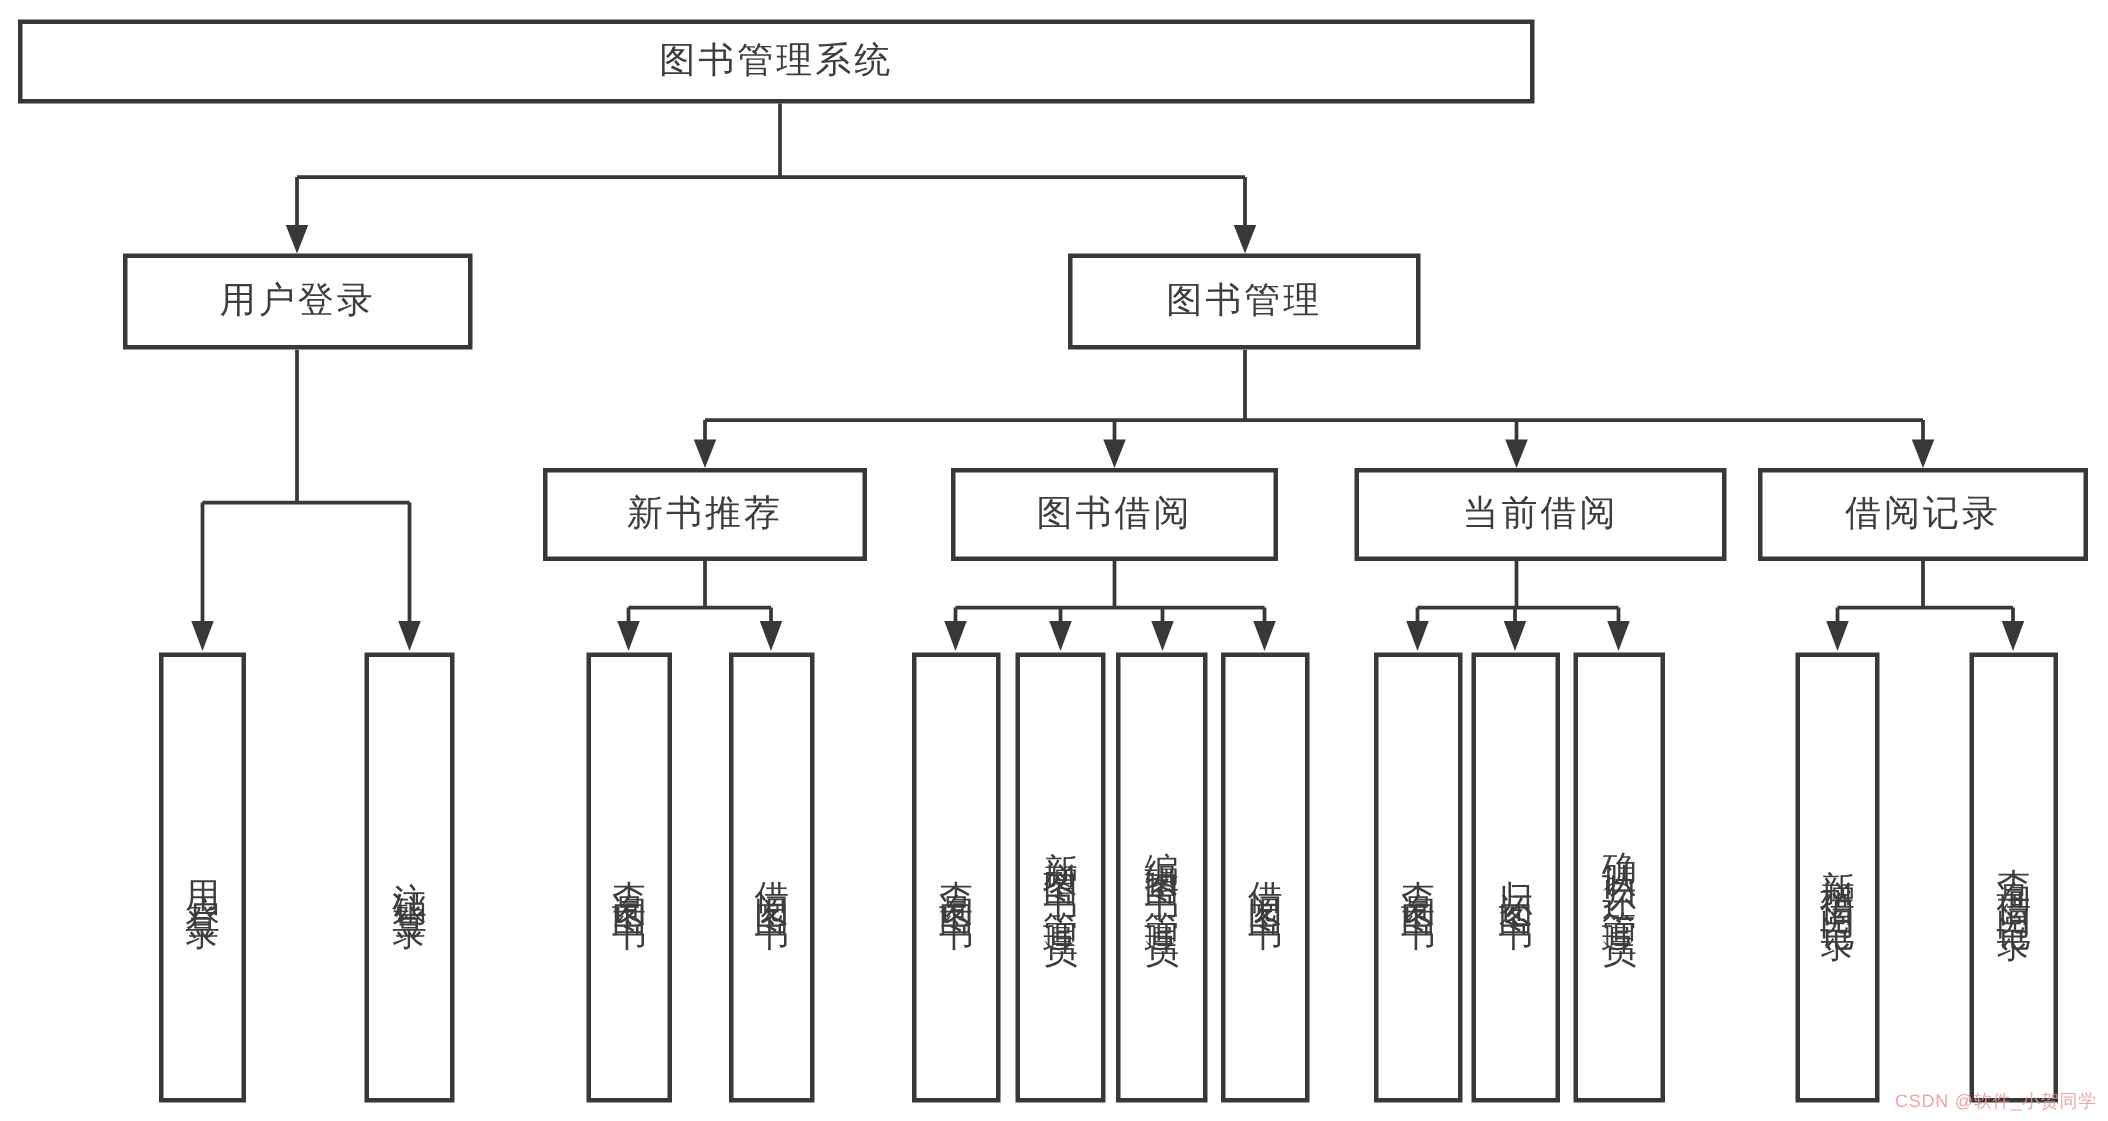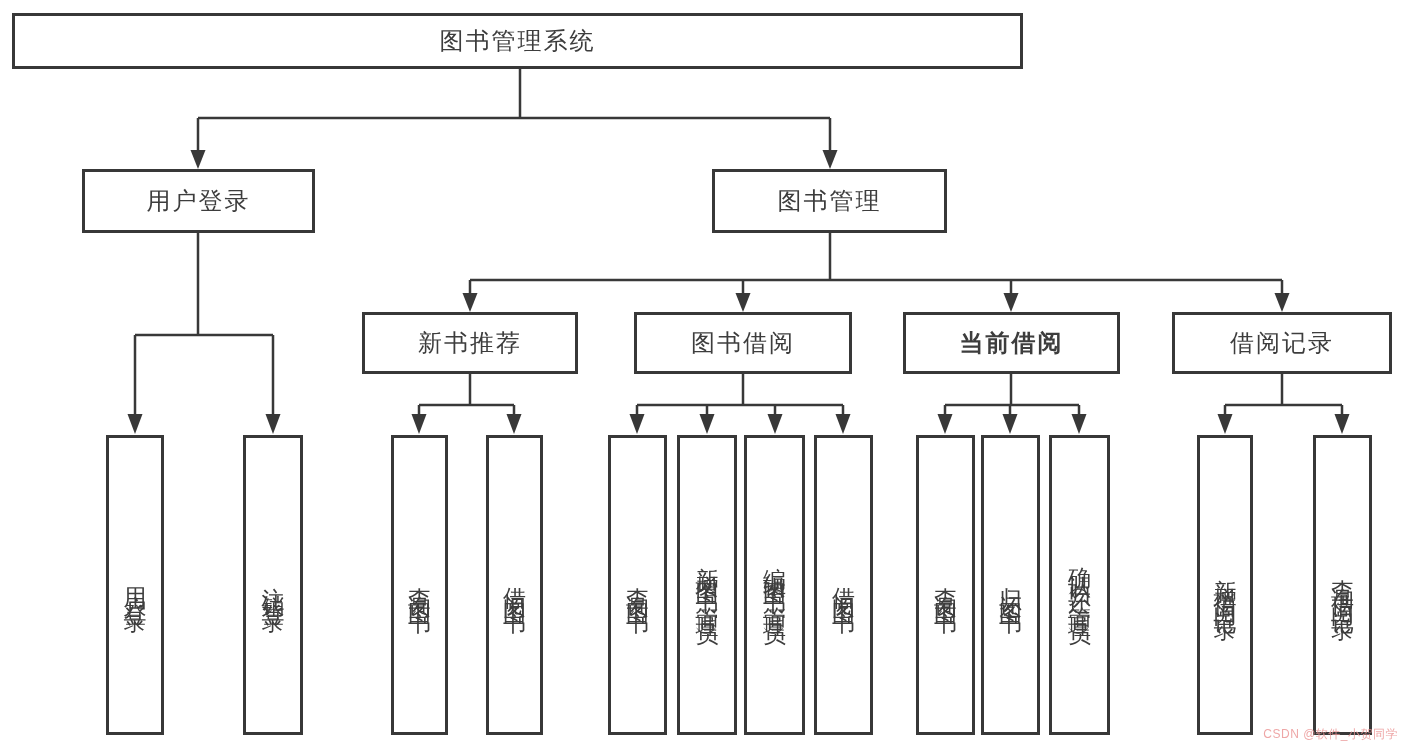--- a/index.html
+++ b/index.html
@@ -121,21 +121,21 @@
   <div class="node" style="left:712px; top:169px; width:235px; height:64px;text-align:center;">
     <span class="lbl">图书管理</span>
   </div>
 
   <div class="node" style="left:362px; top:312px; width:216px; height:62px;">
     <span class="lbl">新书推荐</span>
   </div>
   <div class="node" style="left:634px; top:312px; width:218px; height:62px;">
     <span class="lbl">图书借阅</span>
   </div>
-  <div class="node" style="left:903px; top:312px; width:217px; height:62px;font-weight:bold;">
+  <div class="node" style="left:903px; top:312px; width:248px; height:62px;">
     <span class="lbl">当前借阅</span>
   </div>
   <div class="node" style="left:1172px; top:312px; width:220px; height:62px;">
     <span class="lbl">借阅记录</span>
   </div>
 
   <div class="node leaf" style="left:106px; top:435px; width:58px; height:300px;">
     <span class="lbl">用户登录</span>
   </div>
   <div class="node leaf" style="left:243px; top:435px; width:60px; height:300px;">

